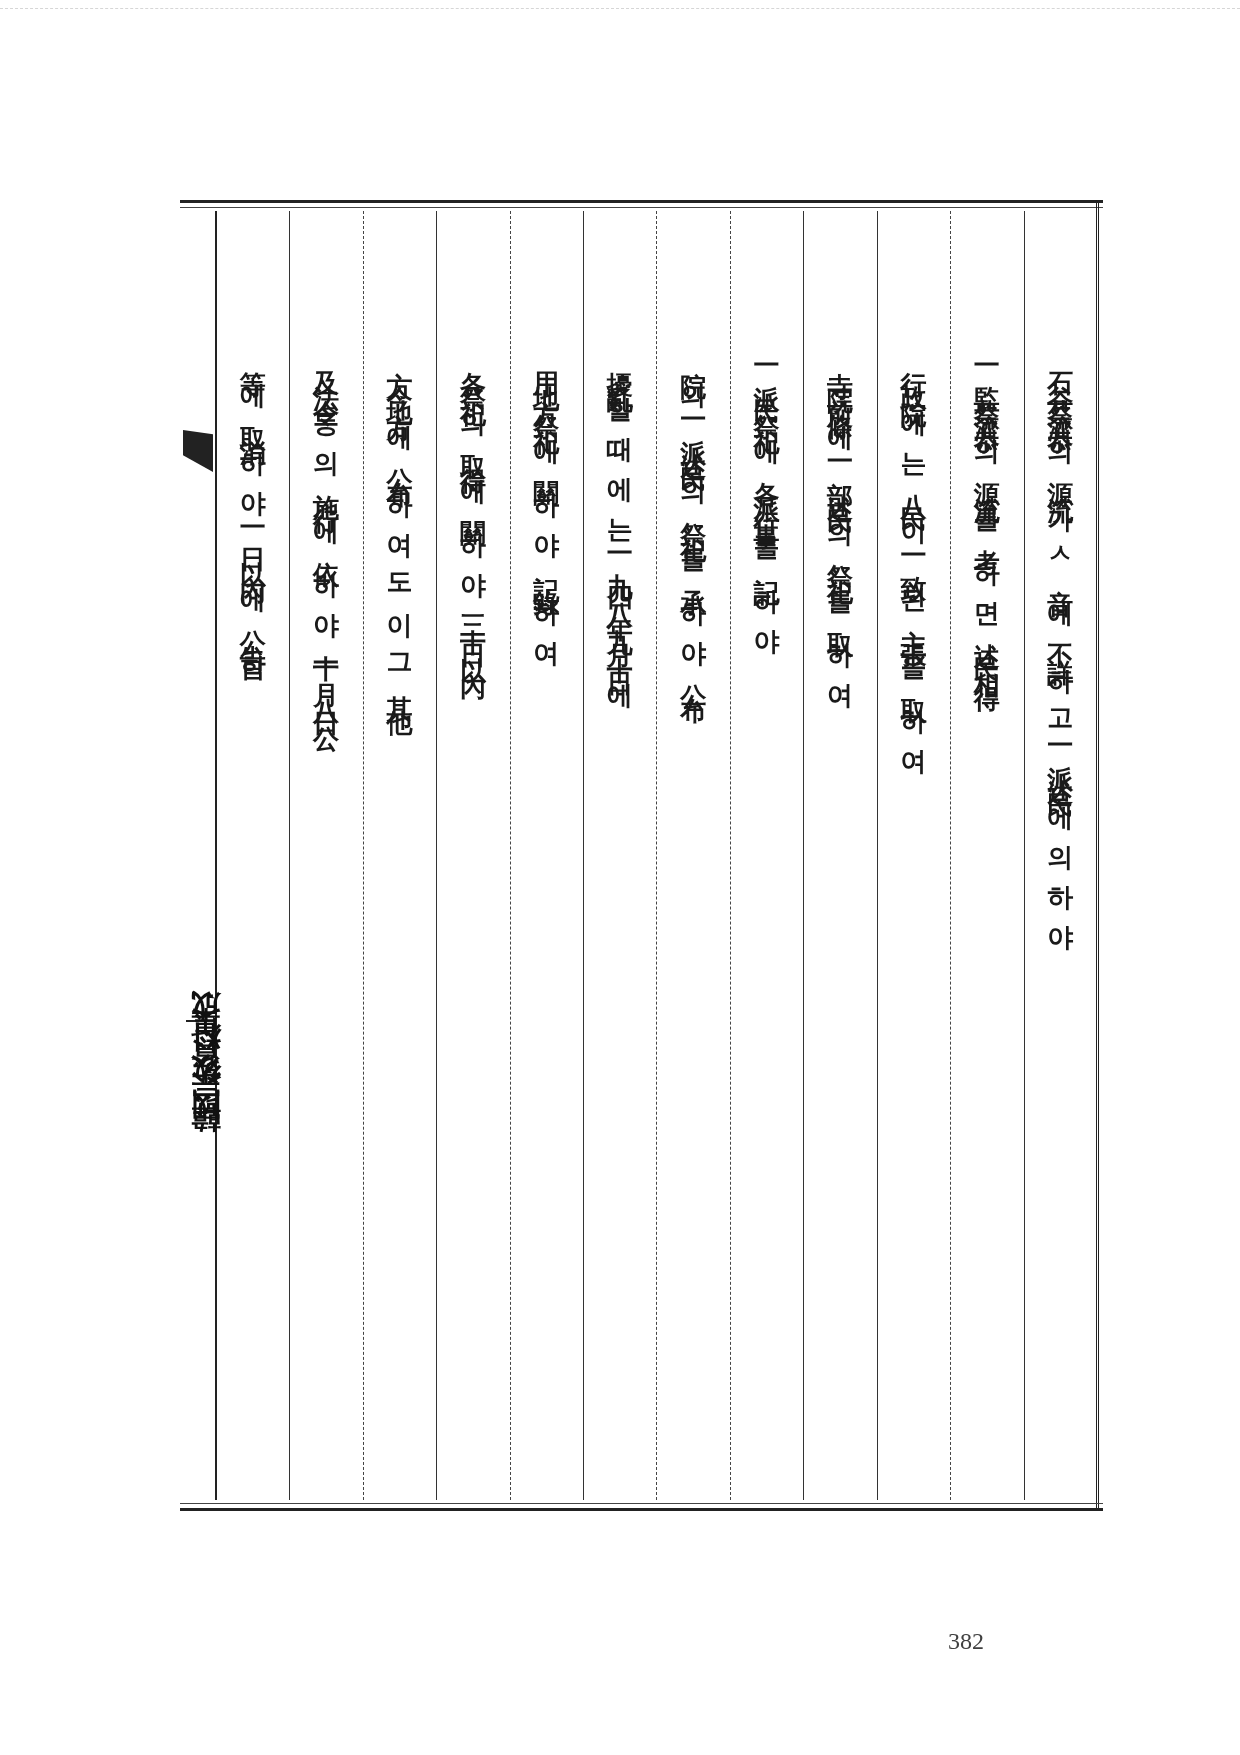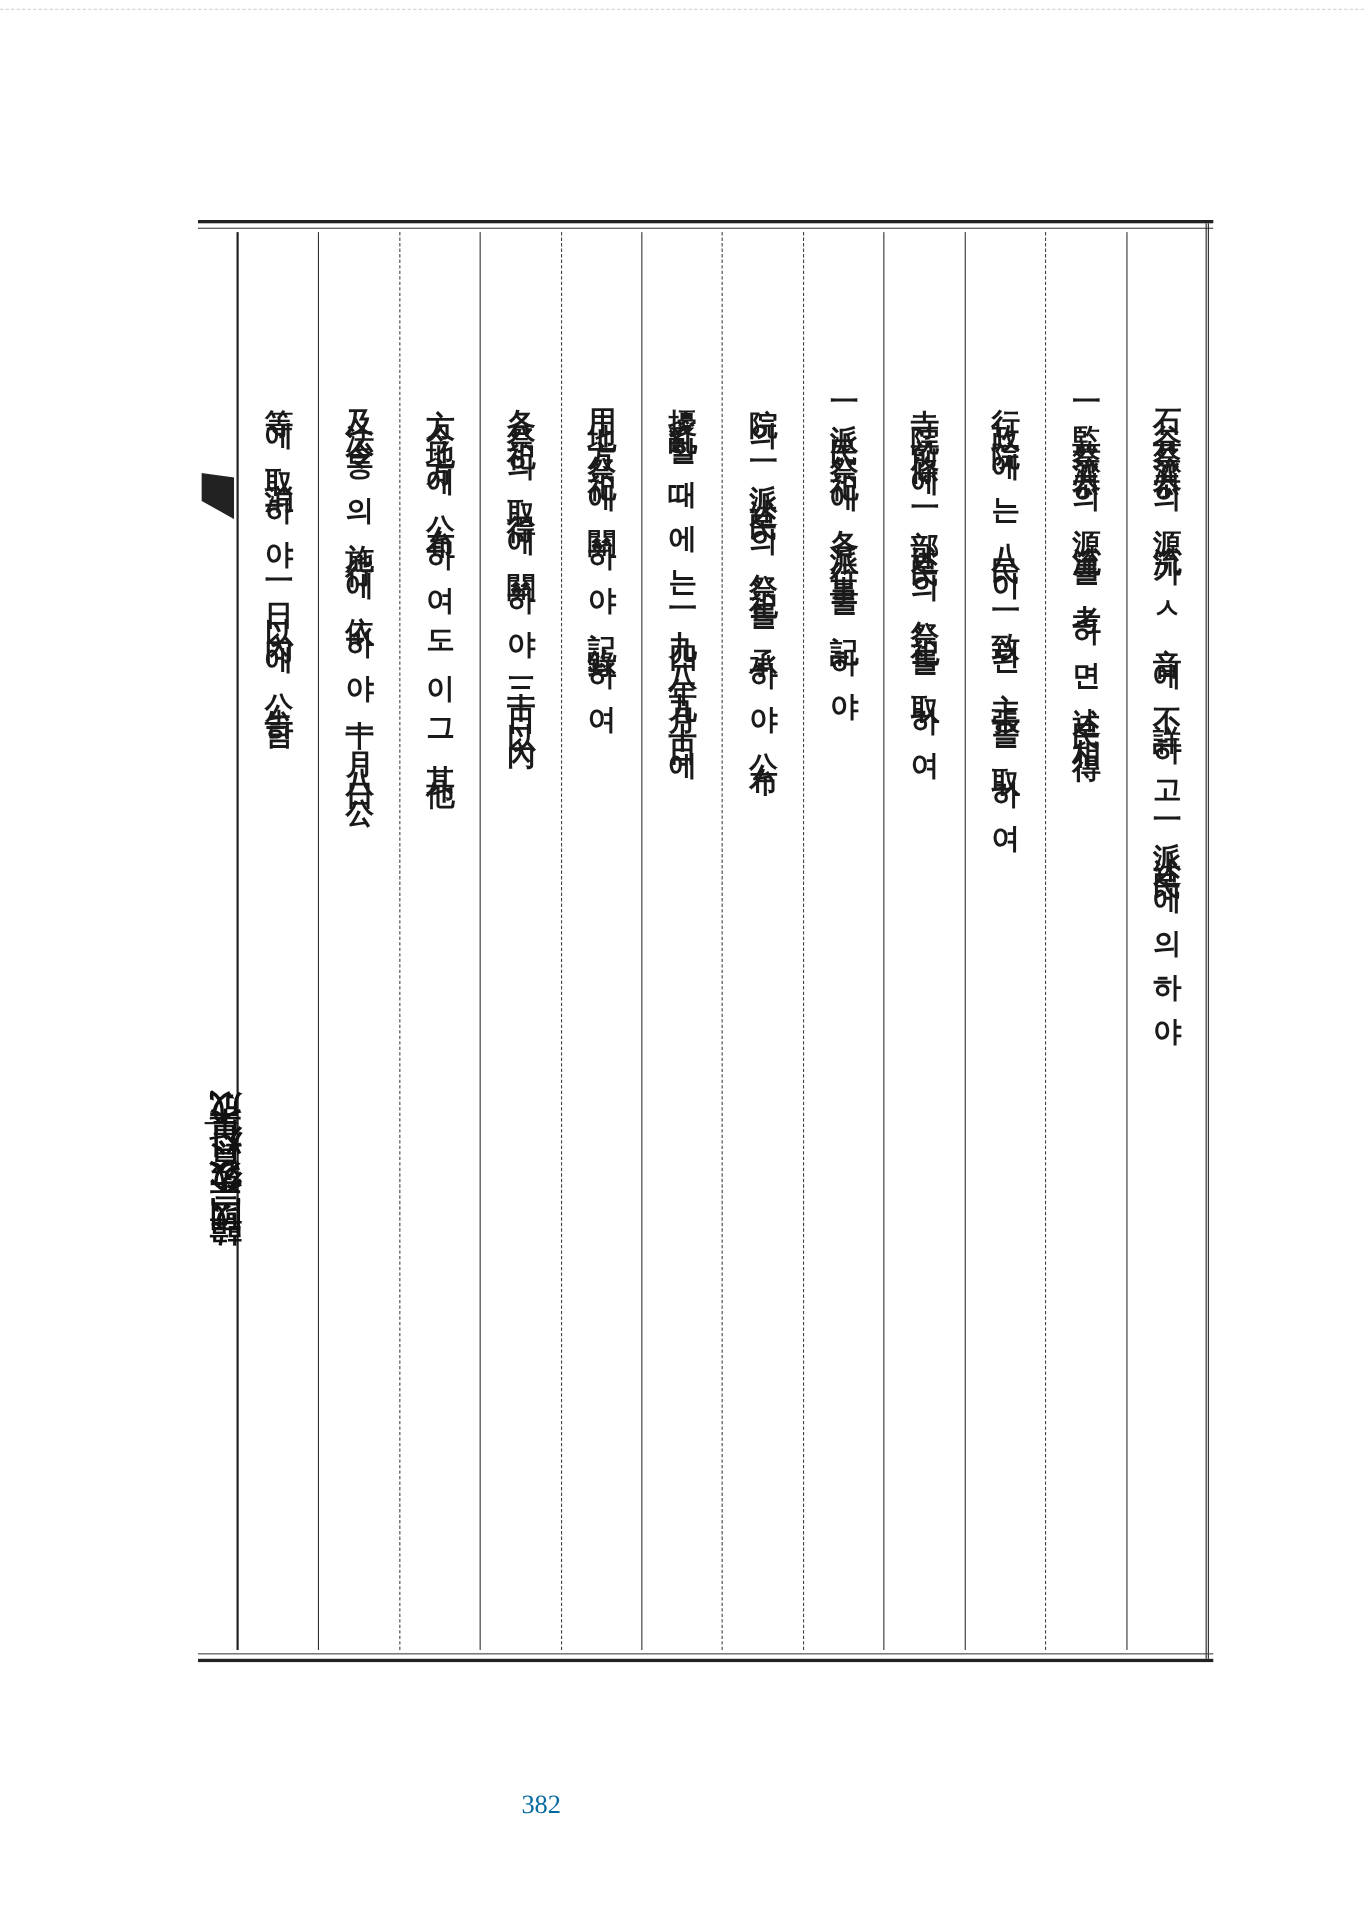--- a/index.html
+++ b/index.html
@@ -23,22 +23,22 @@
   .col-text { writing-mode:vertical-rl; text-orientation:upright;
               font-size:26px; letter-spacing:14px; line-height:1;
               margin-top:140px; color:#1a1a1a; font-weight:bold;
               filter:blur(0.3px); }
   .running-head { position:absolute; left:186px; top:1030px;
                   writing-mode:vertical-rl; font-size:30px; font-weight:bold;
                   letter-spacing:16px; color:#111; transform:rotate(180deg); }
   .head-rule { position:absolute; left:186px; top:1020px; width:30px; border-top:2px solid #222; }
   .ornament { position:absolute; left:183px; top:430px; width:30px; height:42px;
               background:#222; clip-path:polygon(0 0,100% 10%,100% 100%,0 60%); }
-  .page-number { position:absolute; top:1628px; left:0; width:984px; text-align:center;
-                 font-family:"Liberation Serif", serif; font-size:24px; color:#0369a1; }
+  .page-number { position:absolute; top:1628px; left:0; width:984px; text-align:right;
+                 font-family:"Liberation Serif", serif; font-size:24px; color:#404040; }
 </style>
 </head>
 <body>
 
 <div class="scan-top"></div>
 
 <div class="frame">
   <div class="right-rule"></div>
   <div class="left-rule"></div>
   <div class="columns">

